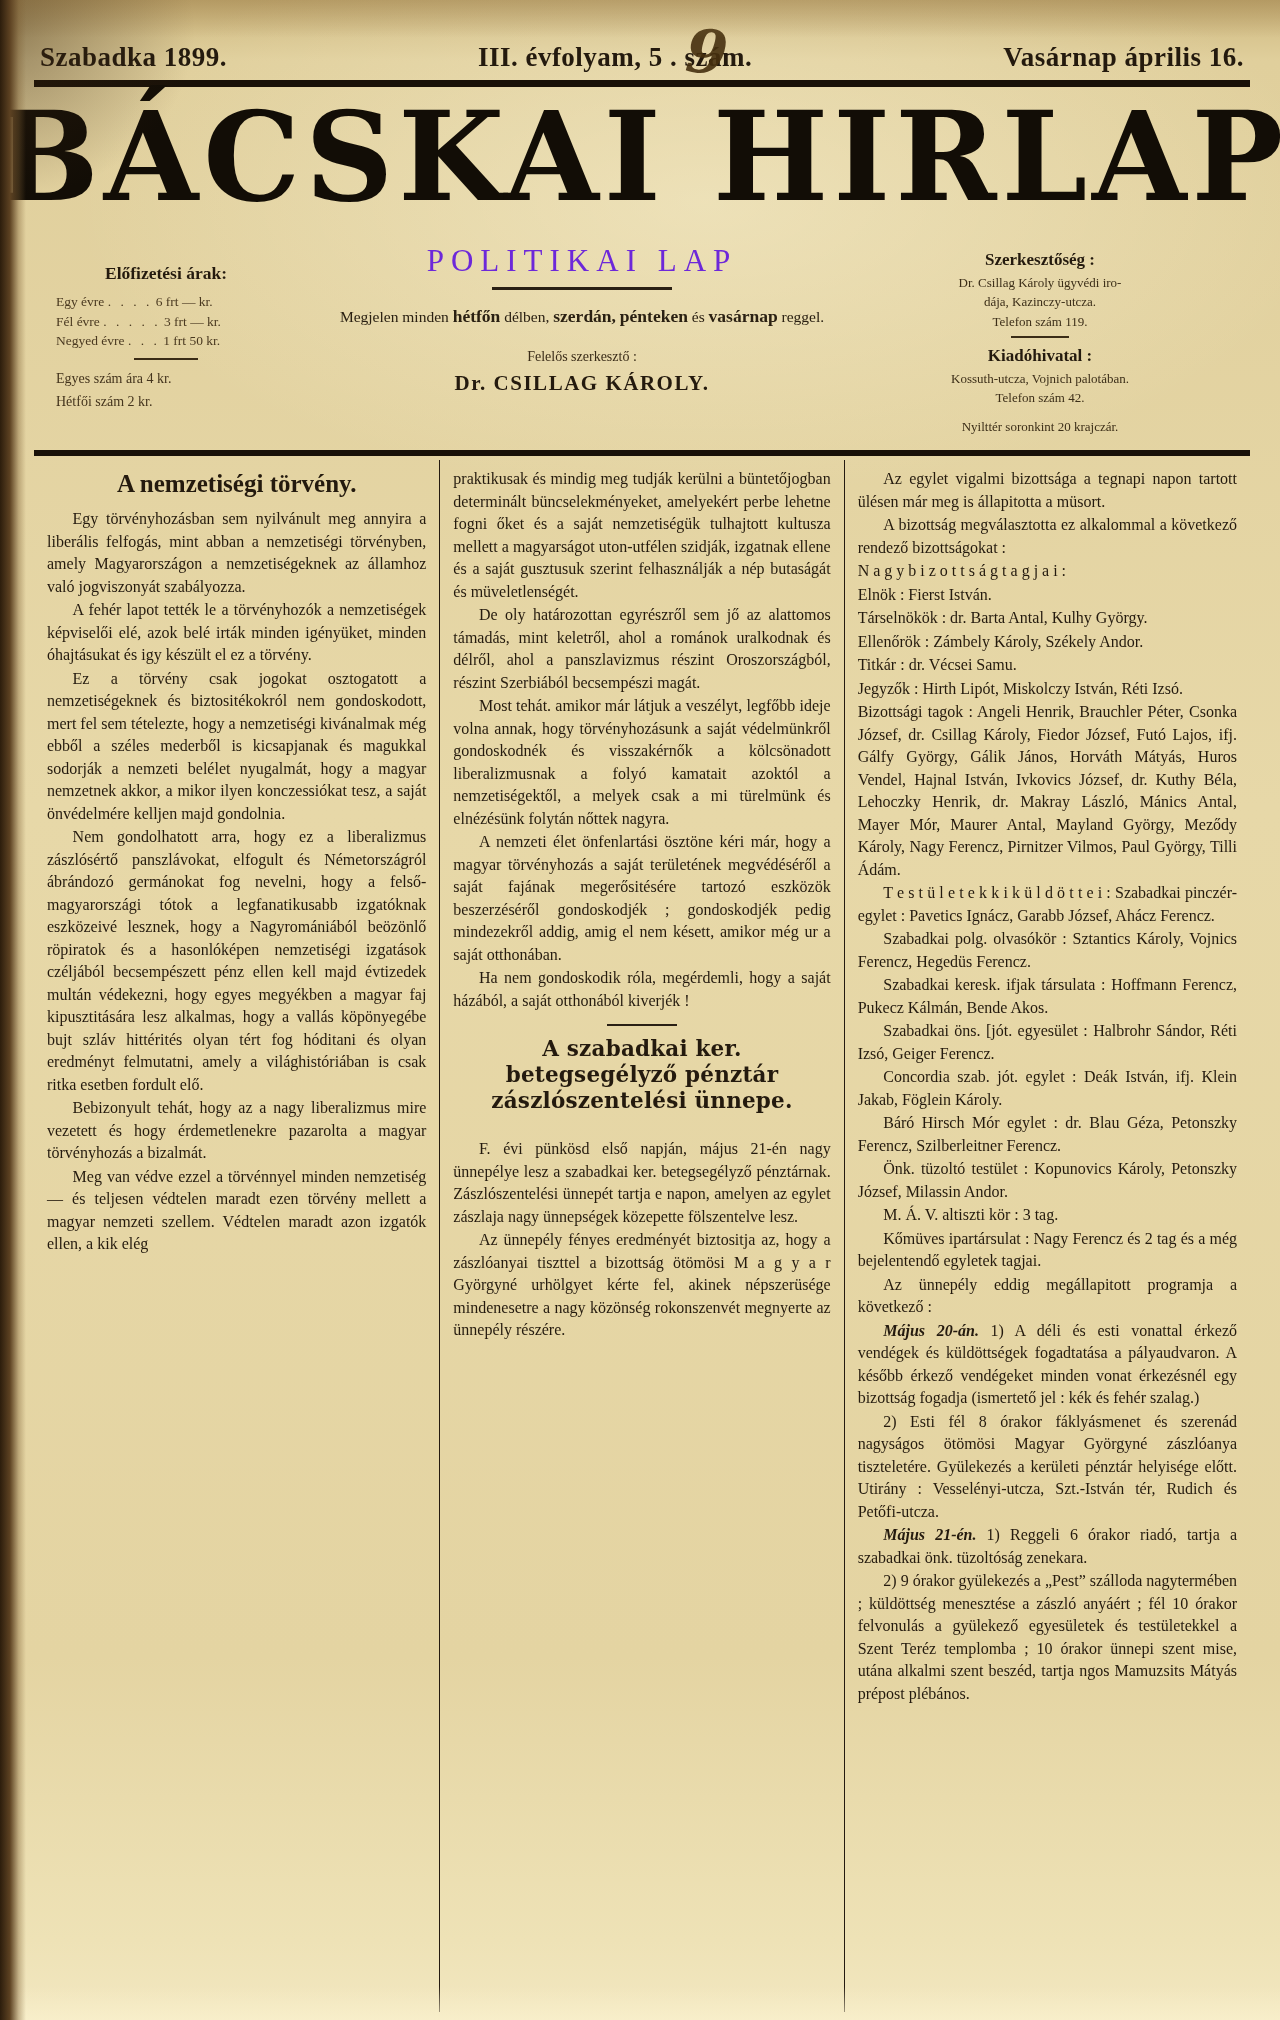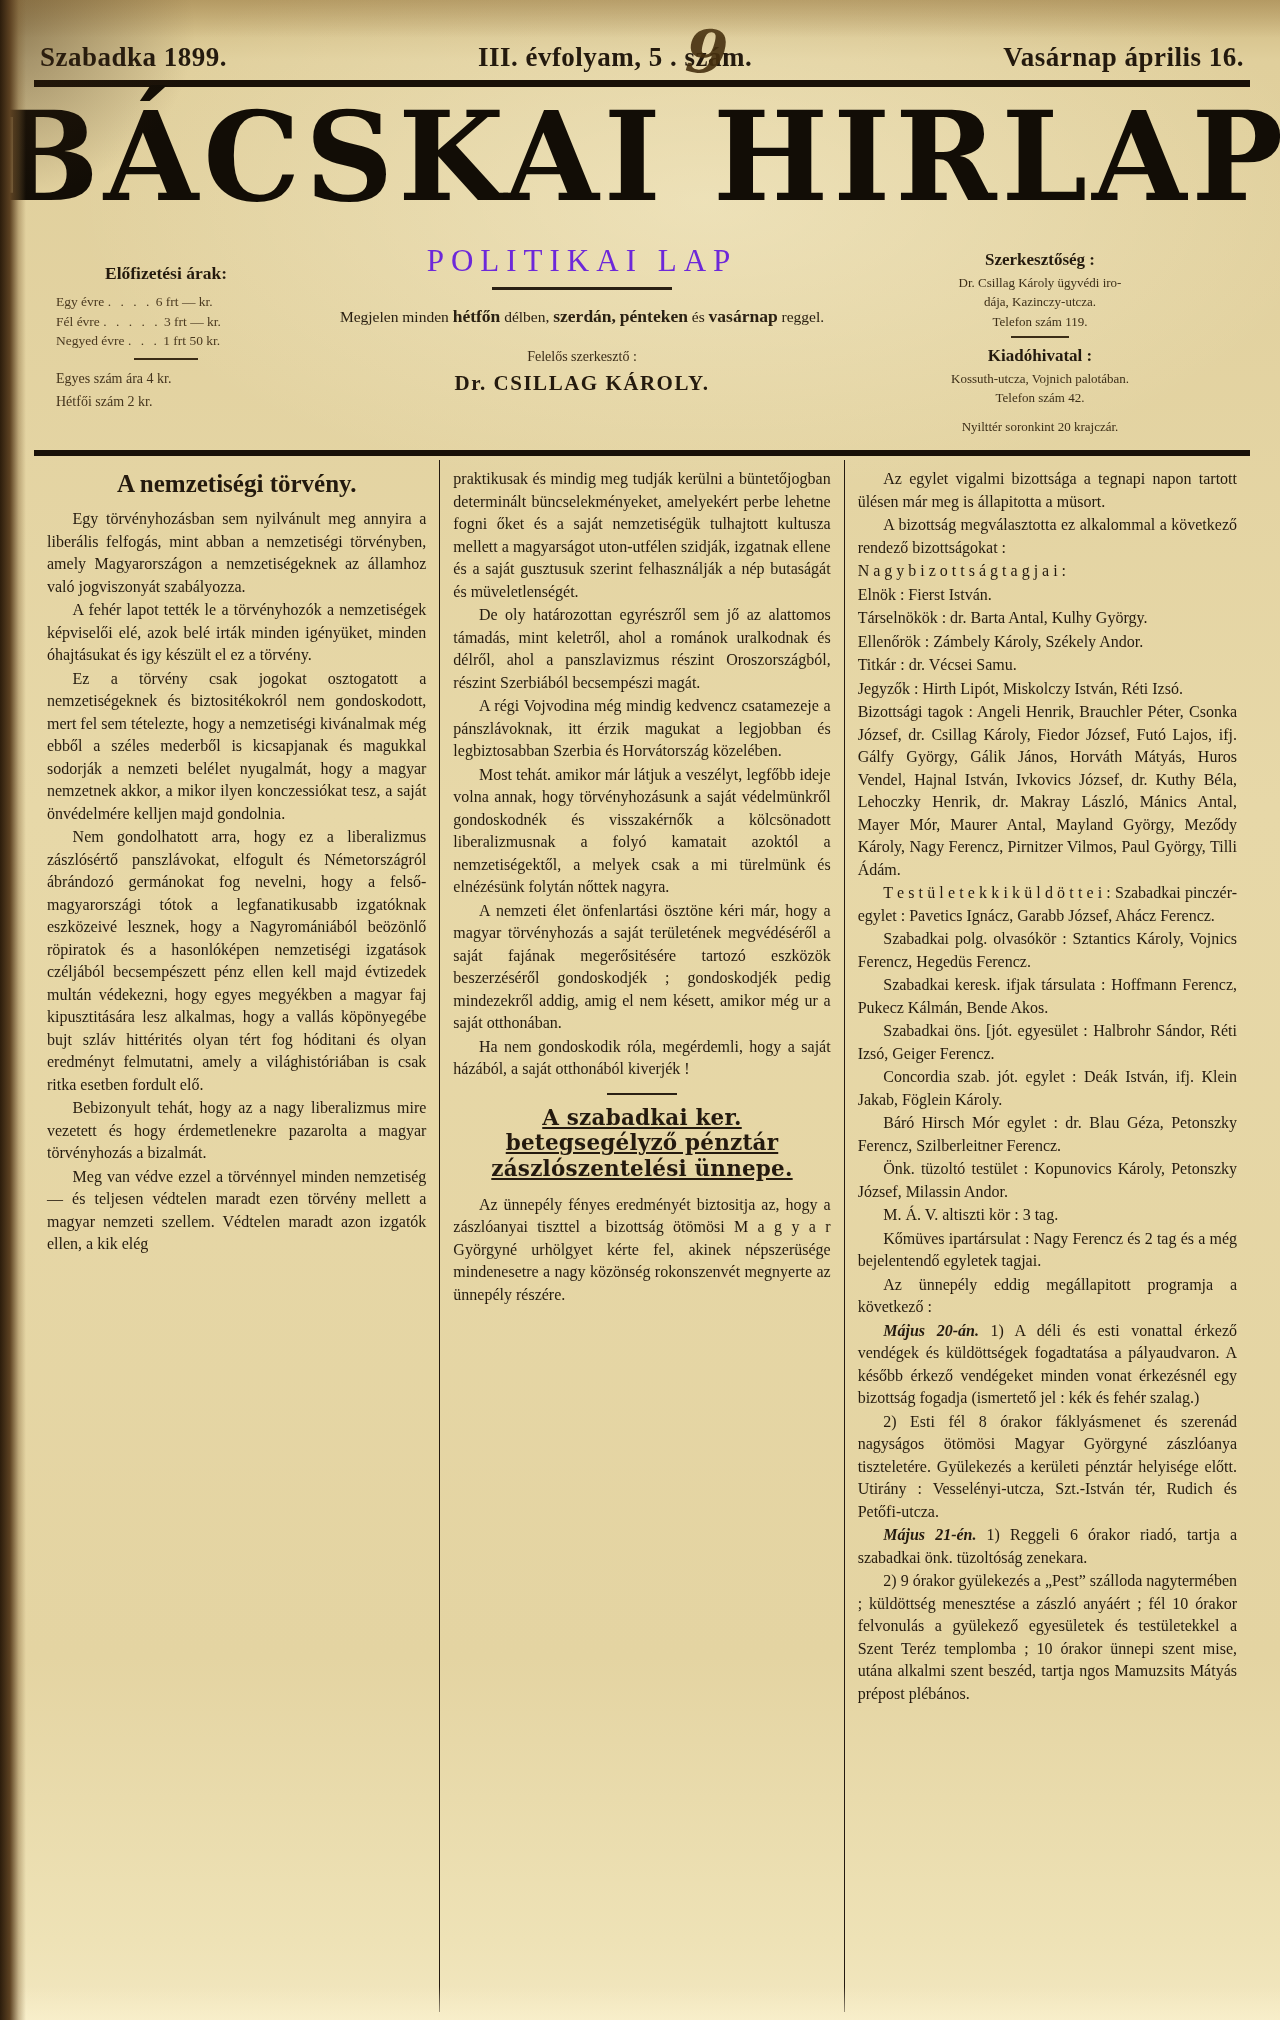--- a/index.html
+++ b/index.html
@@ -63,22 +63,22 @@
   .columns { display:flex; margin-top:4px; height:1552px; overflow:hidden; }
   .col { width:33.333%; padding:8px 13px 0 13px; overflow:hidden; }
   .col2 { border-left:1.5px solid #241a10; border-right:1.5px solid #241a10; }
 
   .a1-title { text-align:center; font-size:25px; font-weight:700; margin:2px 0 10px; }
   .par { font-size:16px; line-height:22.5px; text-align:justify; text-indent:1.6em; margin-bottom:1px; }
   .par.flush { text-indent:0; }
   .par .lead { font-style:italic; font-weight:700; }
 
   .short-rule { width:70px; height:2px; background:#2a2014; margin:12px auto 10px; }
-  .a2-title { text-align:center; font-size:21.5px; font-weight:700; line-height:1.2; margin-bottom:12px;
-    font-family:"DejaVu Serif",serif; letter-spacing:0.2px;text-decoration:underline; }
+  .a2-title { text-align:center; font-size:21.5px; font-weight:700; line-height:1.2; margin-bottom:25px;
+    font-family:"DejaVu Serif",serif; letter-spacing:0.2px; }
 </style>
 </head>
 <body>
 
 <div class="page">
 
   <header class="dateline">
     <span>Szabadka 1899.</span>
     <span class="issue-wrap">
       <span>III. évfolyam, 5 . szám.</span>
@@ -155,31 +155,31 @@
           <p class="par">Nem gondolhatott arra, hogy ez a liberalizmus zászlósértő panszlávokat, elfogult és Németországról ábrándozó germánokat fog nevelni, hogy a felső-magyarországi tótok a legfanatikusabb izgatóknak eszközeivé lesznek, hogy a Nagyromániából beözönlő röpiratok és a hasonlóképen nemzetiségi izgatások czéljából becsempészett pénz ellen kell majd évtizedek multán védekezni, hogy egyes megyékben a magyar faj kipusztitására lesz alkalmas, hogy a vallás köpönyegébe bujt szláv hittérités olyan tért fog hóditani és olyan eredményt felmutatni, amely a világhistóriában is csak ritka esetben fordult elő.</p>
           <p class="par">Bebizonyult tehát, hogy az a nagy liberalizmus mire vezetett és hogy érdemetlenekre pazarolta a magyar törvényhozás a bizalmát.</p>
           <p class="par">Meg van védve ezzel a törvénnyel minden nemzetiség — és teljesen védtelen maradt ezen törvény mellett a magyar nemzeti szellem. Védtelen maradt azon izgatók ellen, a kik elég</p>
         </div>
     </div>
 
     <div class="col col2">
       <div>
           <p class="par flush">praktikusak és mindig meg tudják kerülni a büntetőjogban determinált büncselekményeket, amelyekért perbe lehetne fogni őket és a saját nemzetiségük tulhajtott kultusza mellett a magyarságot uton-utfélen szidják, izgatnak ellene és a saját gusztusuk szerint felhasználják a nép butaságát és müveletlenségét.</p>
           <p class="par">De oly határozottan egyrészről sem jő az alattomos támadás, mint keletről, ahol a románok uralkodnak és délről, ahol a panszlavizmus részint Oroszországból, részint Szerbiából becsempészi magát.</p>
-          <p class="par">A régi Vojvodina még mindig kedvencz csatamezeje a pánszlávoknak, itt érzik magukat a legjobban és legbiztosabban Szerbia és Horvátország közelében.</p>
           <p class="par">Most tehát. amikor már látjuk a veszélyt, legfőbb ideje volna annak, hogy törvényhozásunk a saját védelmünkről gondoskodnék és visszakérnők a kölcsönadott liberalizmusnak a folyó kamatait azoktól a nemzetiségektől, a melyek csak a mi türelmünk és elnézésünk folytán nőttek nagyra.</p>
           <p class="par">A nemzeti élet önfenlartási ösztöne kéri már, hogy a magyar törvényhozás a saját területének megvédéséről a saját fajának megerősitésére tartozó eszközök beszerzéséről gondoskodjék ; gondoskodjék pedig mindezekről addig, amig el nem késett, amikor még ur a saját otthonában.</p>
           <p class="par">Ha nem gondoskodik róla, megérdemli, hogy a saját házából, a saját otthonából kiverjék !</p>
         </div>
       <div class="short-rule"></div>
       <h3 class="a2-title">
         <span>A szabadkai ker. betegsegélyző pénztár</span><br>
         <span>zászlószentelési ünnepe.</span>
       </h3>
       <div>
+          <p class="par">F. évi pünkösd első napján, május 21-én nagy ünnepélye lesz a szabadkai ker. betegsegélyző pénztárnak. Zászlószentelési ünnepét tartja e napon, amelyen az egylet zászlaja nagy ünnepségek közepette fölszentelve lesz.</p>
           <p class="par">Az ünnepély fényes eredményét biztositja az, hogy a zászlóanyai tiszttel a bizottság ötömösi M a g y a r Györgyné urhölgyet kérte fel, akinek népszerüsége mindenesetre a nagy közönség rokonszenvét megnyerte az ünnepély részére.</p>
         </div>
     </div>
 
     <div class="col col3">
       <div>
           <p class="par">Az egylet vigalmi bizottsága a tegnapi napon tartott ülésen már meg is állapitotta a müsort.</p>
           <p class="par">A bizottság megválasztotta ez alkalommal a következő rendező bizottságokat :</p>
           <p class="par flush">N a g y b i z o t t s á g   t a g j a i :</p>
           <p class="par flush">Elnök : Fierst István.</p>

